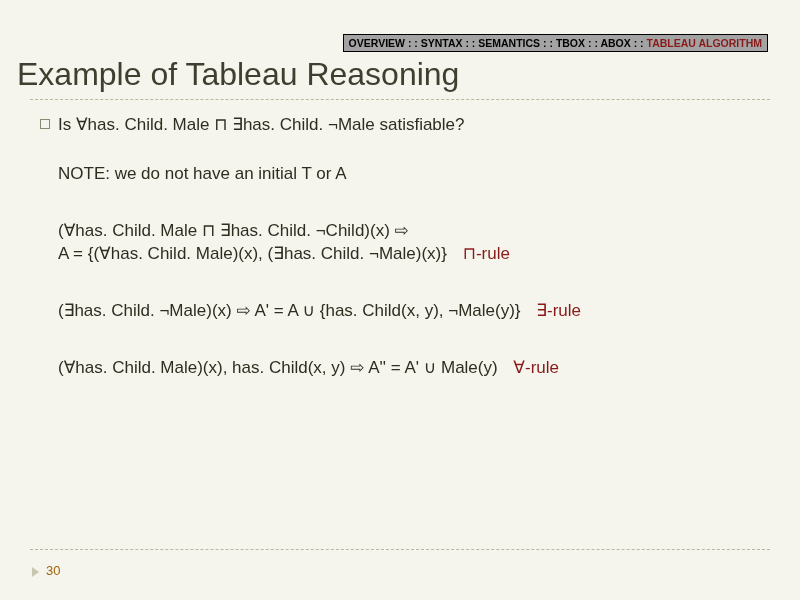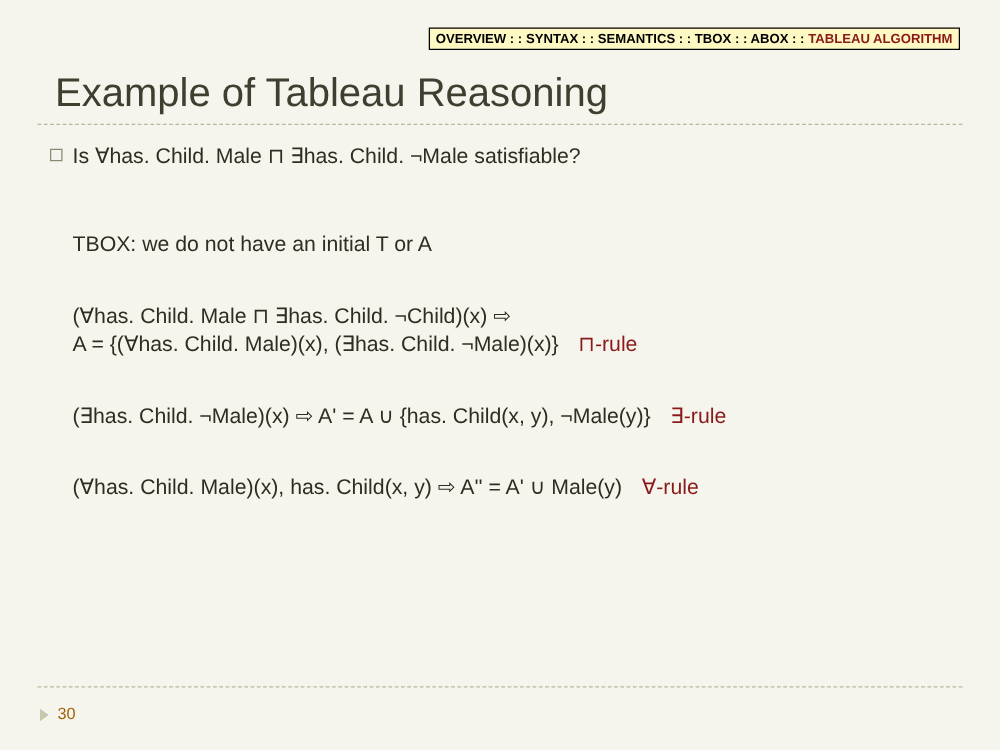--- a/index.html
+++ b/index.html
@@ -8,35 +8,35 @@
     width: 800px;
     height: 600px;
     background: #f5f5ee;
     font-family: Arial, Helvetica, sans-serif;
     color: #3a3a2a;
     position: relative;
     overflow: hidden;
   }
   .navbar {
     position: absolute;
-    top: 22px;
+    top: 34px;
     right: 32px;
     border: 1px solid #000;
-    background: #fef9c3;
+    background: #a3a3a3;
     padding: 2px 5px;
     font-size: 10.5px;
     font-weight: bold;
     white-space: nowrap;
   }
   .navbar span { color: #000; }
   .navbar .active { color: #8a1a1a; }
   .title {
     position: absolute;
     top: 56px;
-    left: 44px;
+    left: 17px;
     font-size: 32px;
     font-weight: 400;
     color: #3f3f30;
   }
   .hr1 {
     position: absolute;
     top: 99px;
     left: 30px;
     right: 30px;
     border-top: 1px dashed #b8b8a0;
@@ -45,21 +45,21 @@
     position: absolute;
     top: 114px;
     left: 58px;
     right: 40px;
     font-size: 17px;
     line-height: 1.35;
     color: #2e2e20;
   }
   .bullet-row {
     position: relative;
-    margin-bottom: 48px;
+    margin-bottom: 26px;
   }
   .bullet-mark {
     position: absolute;
     left: -18px;
     top: 5px;
     width: 8px;
     height: 8px;
     border: 1px solid #8a8a70;
   }
   .para {
@@ -103,21 +103,21 @@
 <div class="title">Example of Tableau Reasoning</div>
 <div class="hr1"></div>
 
 <div class="content">
 
   <div class="bullet-row">
     <div class="bullet-mark"></div>
     <span>Is ∀has. Child. Male ⊓ ∃has. Child. ¬Male satisfiable?</span>
   </div>
 
-  <div class="para">TBOX: we do not have an initial T or A</div>
+  <div class="para">NOTE: we do not have an initial T or A</div>
 
   <div style="margin-bottom:34px;">
     <div>(∀has. Child. Male ⊓ ∃has. Child. ¬Child)(x) ⇨</div>
     <div>
       <span>A = {(∀has. Child. Male)(x), (∃has. Child. ¬Male)(x)}  </span><span class="rule-label">⊓-rule</span>
     </div>
   </div>
 
   <div class="para">
     <span>(∃has. Child. ¬Male)(x) ⇨ A' = A ∪ {has. Child(x, y), ¬Male(y)}  </span><span class="rule-label">∃-rule</span>

